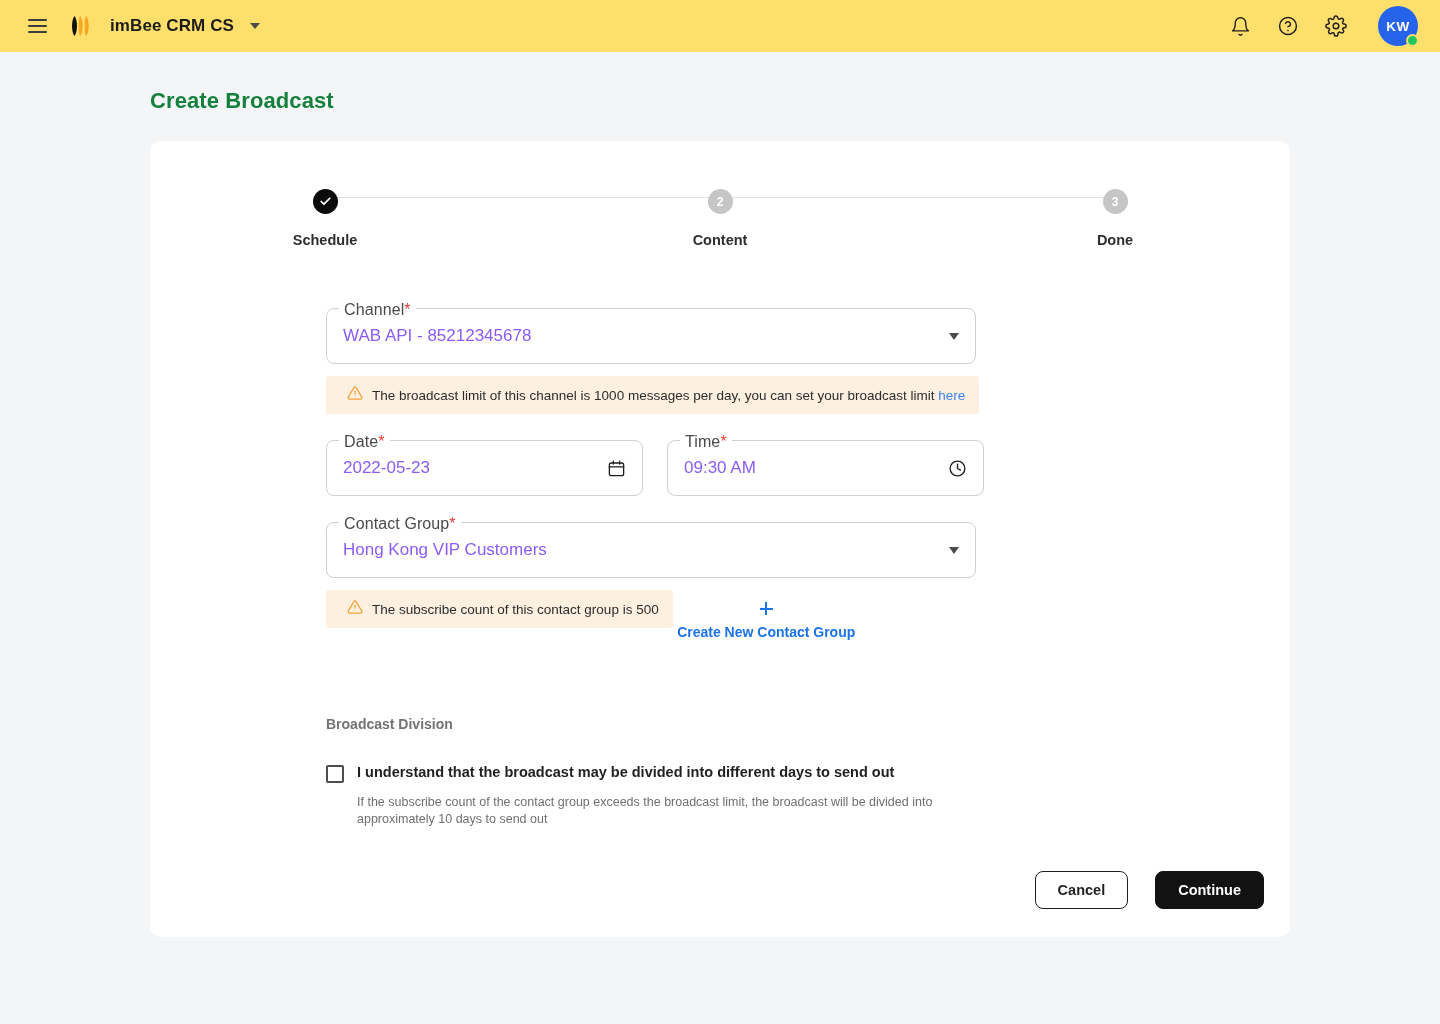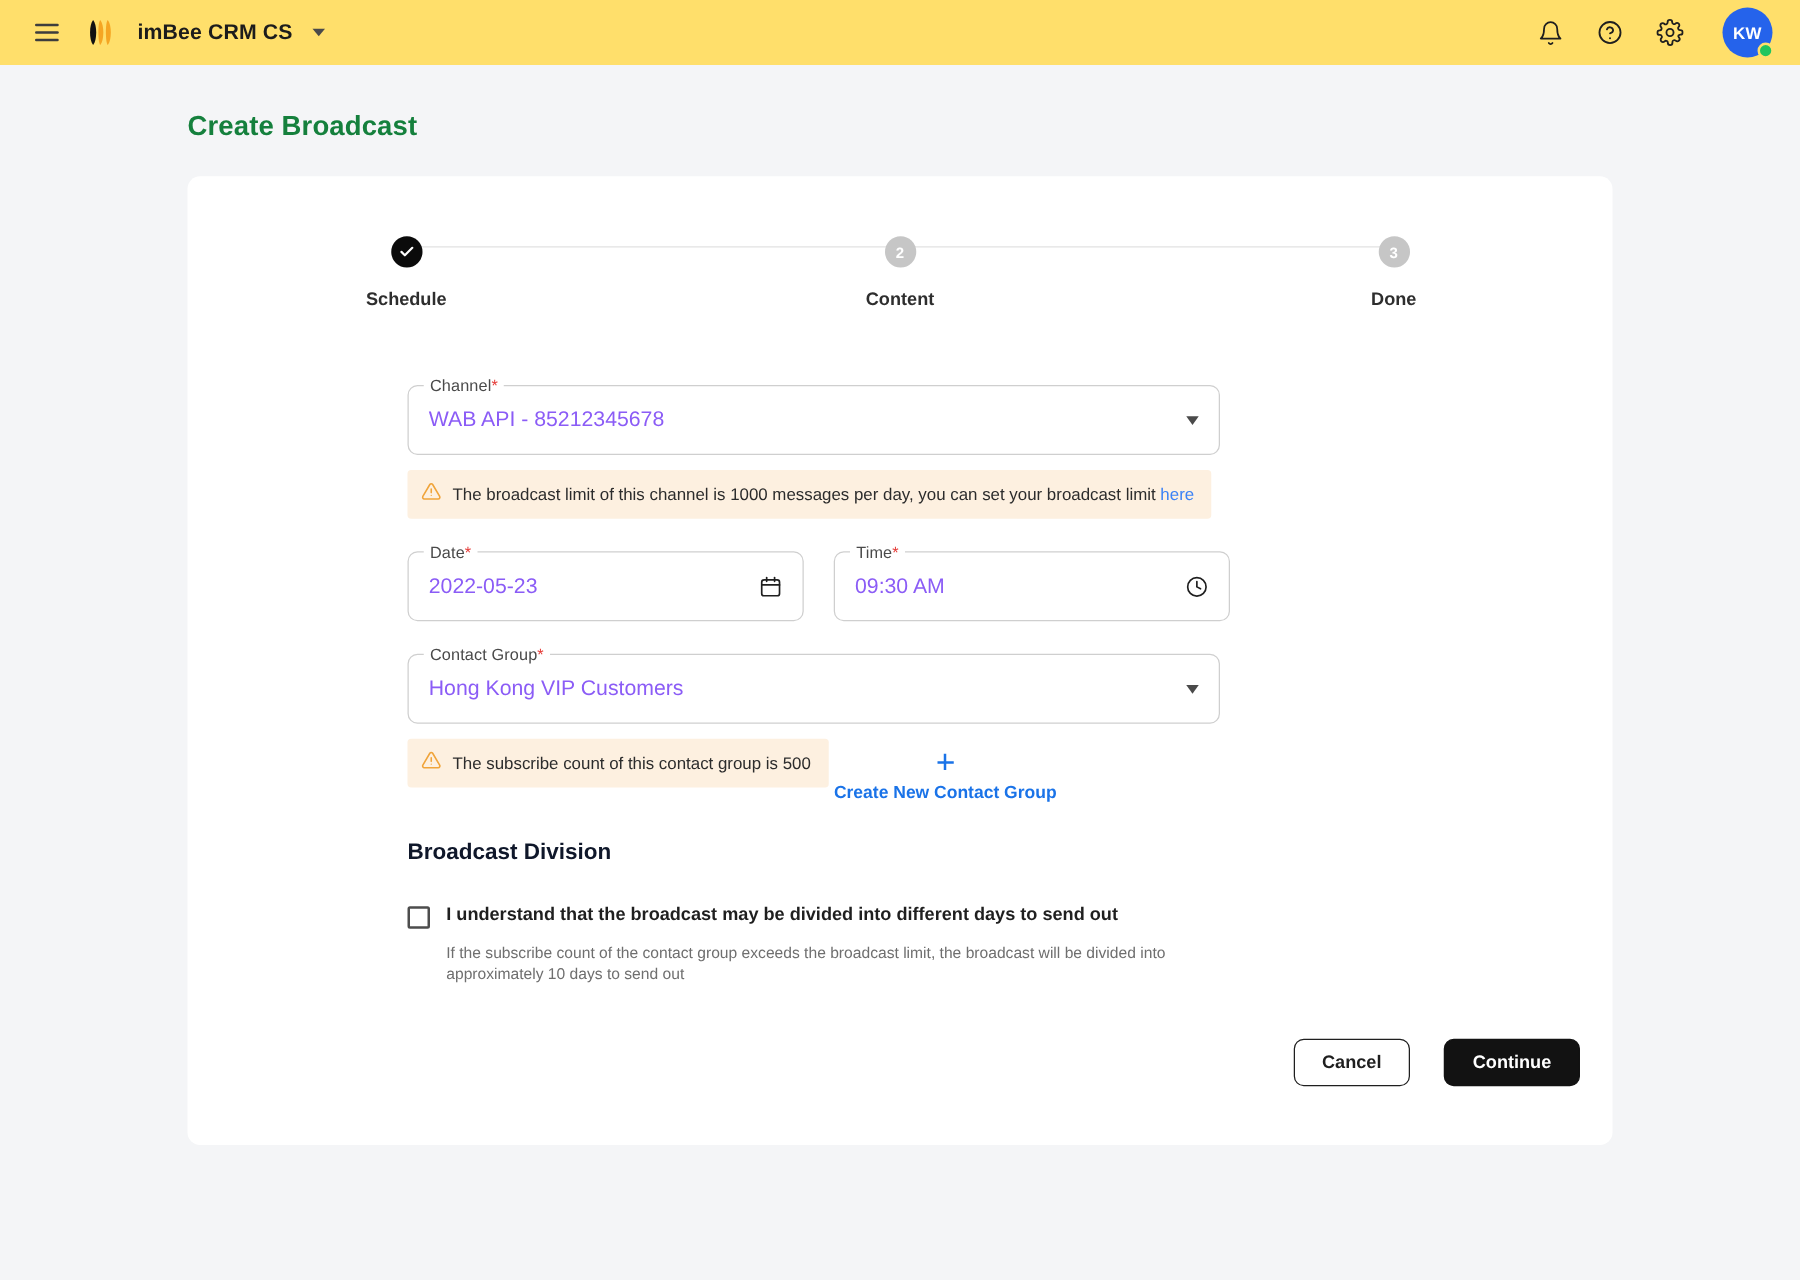--- a/index.html
+++ b/index.html
@@ -116,42 +116,42 @@
     border-radius: 8px;
     display: flex; align-items: center;
     padding: 0 16px;
     background: #fff;
     cursor: pointer;
   }
   .field.narrow { width: 317px; }
   .field-legend {
     position: absolute; top: -8px; left: 12px;
     background: #fff; padding: 0 5px;
-    font-size: 13px; color: #4a4a4a; font-weight: 400;
+    font-size: 16px; color: #4a4a4a; font-weight: 400;
     letter-spacing: .1px;
   }
   .req { color: #e53935; }
   .field-value {
     font-size: 17px; color: #8b5cf6;
   }
   .field-caret {
     margin-left: auto;
     width: 0; height: 0;
     border-left: 5.5px solid transparent;
     border-right: 5.5px solid transparent;
     border-top: 7px solid #4a4a4a;
   }
   .field-icon { margin-left: auto; display: flex; align-items: center; }
 
   .row { display: flex; gap: 24px; }
 
   .alert {
     display: inline-flex; align-items: center; gap: 9px;
     background: #fdf0e0;
-    padding: 9px 14px 9px 11px;
+    padding: 9px 14px 9px 21px;
     margin-top: 12px;
     border-radius: 3px;
   }
   .alert-text { font-size: 13.5px; color: #2c2c2c; }
   .alert-link { color: #3b82f6; text-decoration: none; cursor: pointer; }
 
   .link-action {
     display: inline-flex; align-items: center; gap: 9px;
     margin-top: 22px;
     color: #1a73e8; font-size: 14px; font-weight: 700;
@@ -161,22 +161,22 @@
   .plus {
     position: relative; width: 13px; height: 13px; display:block;
   }
   .plus::before, .plus::after {
     content: ""; position: absolute; background: #1a73e8;
   }
   .plus::before { left: 0; top: 5.5px; width: 13px; height: 2px; }
   .plus::after { top: 0; left: 5.5px; height: 13px; width: 2px; }
 
   .section-title {
-    font-size: 18px; font-weight: 700; color: #0f172a;
-    margin-top: 30px;
+    font-size: 14px; font-weight: 700; color: #737373;
+    margin-top: 76px;
   }
 
   .checkbox-row {
     display: flex; align-items: flex-start; gap: 13px;
     margin-top: 32px;
   }
   .checkbox {
     width: 18px; height: 18px; border: 2px solid #4d4d4d; border-radius: 2px;
     background: #fff; flex: 0 0 auto; cursor: pointer; margin-top: 1px;
   }

